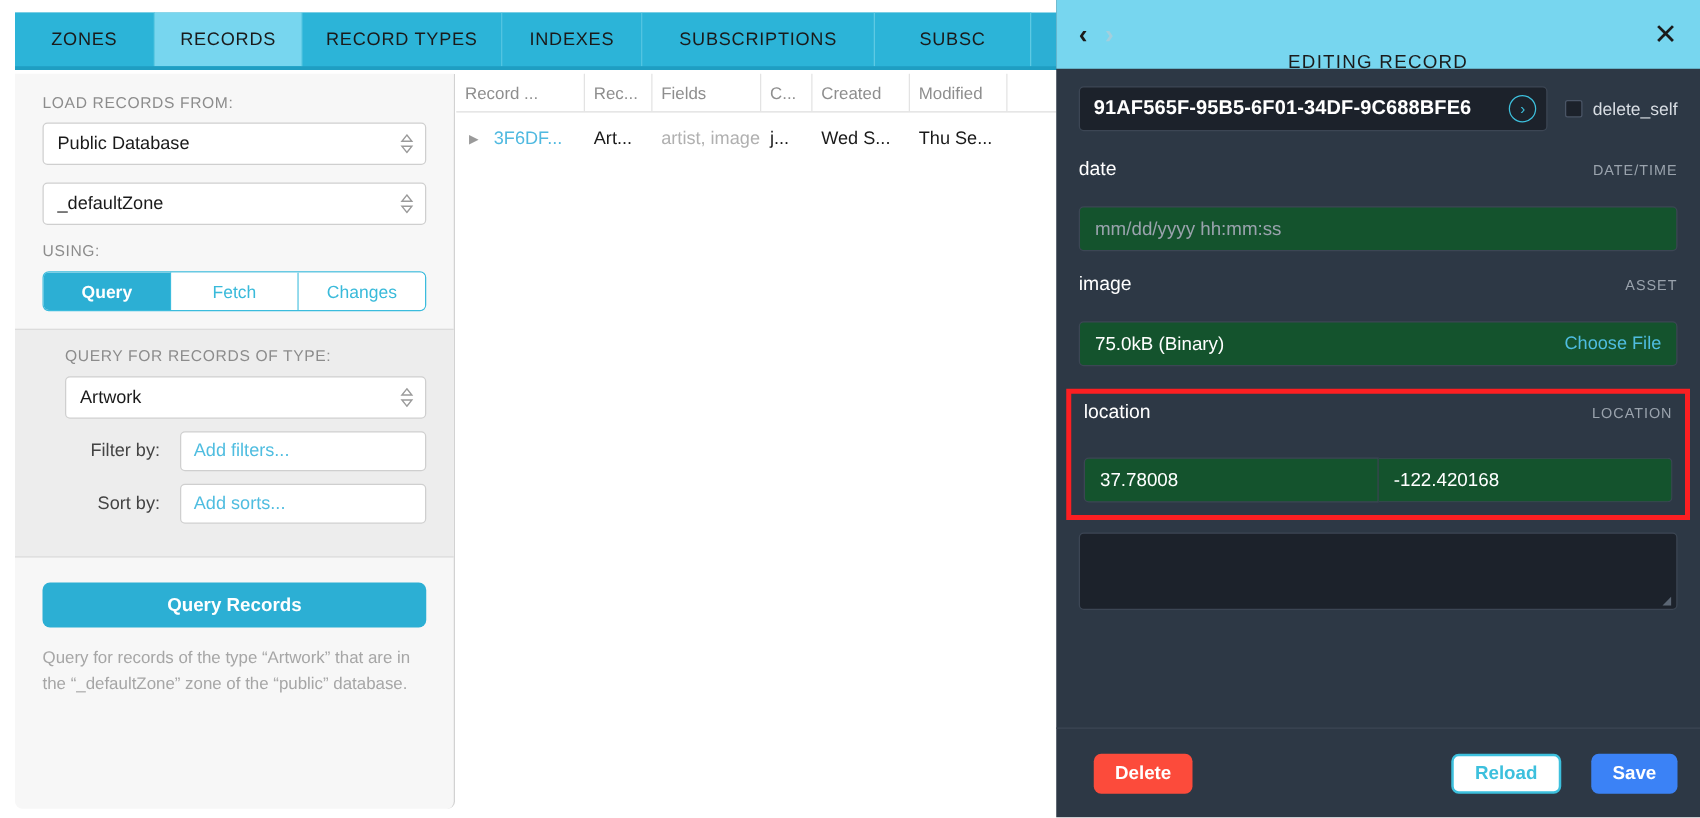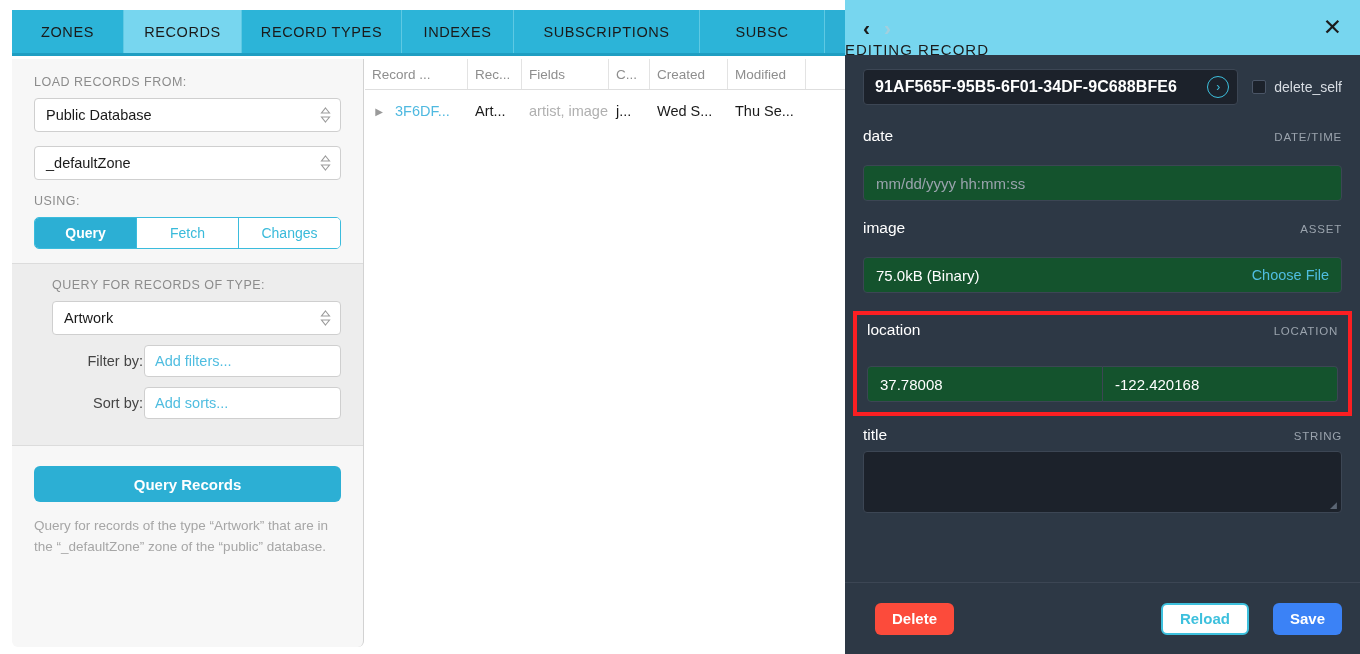--- a/index.html
+++ b/index.html
@@ -78,21 +78,21 @@
     margin: 14px -22px 0 -22px;
     background: #ededed;
     border-top: 1px solid #dcdcdc; border-bottom: 1px solid #dcdcdc;
     padding: 14px 22px 16px 22px;
   }
   .subpanel .sb-label { margin-left: 18px; }
   .subpanel .select { margin-left: 18px; width: calc(100% - 18px); margin-bottom: 10px; }
 
   .field-row { display: flex; align-items: center; margin-bottom: 10px; }
   .field-row .fr-label {
-    width: 110px; text-align: right; padding-right: 1px;
+    width: 110px; text-align: right; padding-right: 16px;
     font-size: 14.5px; color: #444;
   }
   .field-row .fr-input {
     flex: 1; height: 32px; background: #fff;
     border: 1px solid #cfcfcf; border-radius: 4px;
     display: flex; align-items: center; padding: 0 10px;
     font-size: 14.5px; color: #4fbde0; cursor: text;
   }
 
   .btn-query {
@@ -140,21 +140,21 @@
   }
   .insp-header {
     height: 55px; background: #77d6ef;
     display: flex; align-items: center; padding: 0 18px;
     position: relative; flex: 0 0 55px;
   }
   .nav-arrows { display: flex; gap: 14px; font-size: 21px; font-weight: bold; }
   .arrow-prev { color: #1b1b1b; cursor: pointer; }
   .arrow-next { color: #a3cfdd; cursor: pointer; }
   .insp-title {
-    position: absolute; left: 0; right: 0; text-align: left;
+    position: absolute; left: 0; right: 0; text-align: center;
     font-size: 15px; letter-spacing: 1px; color: #1b1b1b; margin-top: 44px;
   }
   .insp-close {
     margin-left: auto; font-size: 23px; color: #1b1b1b; cursor: pointer;
     line-height: 1; position: relative; z-index: 2;
   }
 
   .insp-body { flex: 1; padding: 14px 18px 0 18px; overflow: hidden; }
 
   .recid-row { display: flex; align-items: center; gap: 14px; margin-bottom: 22px; }
@@ -372,24 +372,20 @@
             <div class="flabel-row">
               <span class="flabel">location</span>
               <span class="ftype">LOCATION</span>
             </div>
             <div class="loc-row">
               <div class="finput">37.78008</div>
               <div class="finput">-122.420168</div>
             </div>
           </div>
           <div class="fgroup">
-            <div class="flabel-row">
-              <span class="flabel">title</span>
-              <span class="ftype">STRING</span>
-            </div>
             <div class="ftextarea">
               <span class="resize-grip">◢</span>
             </div>
           </div>
         </div>
     </div>
 
     <div class="insp-footer">
       <button class="btn btn-delete">Delete</button>
       <button class="btn btn-reload">Reload</button>

